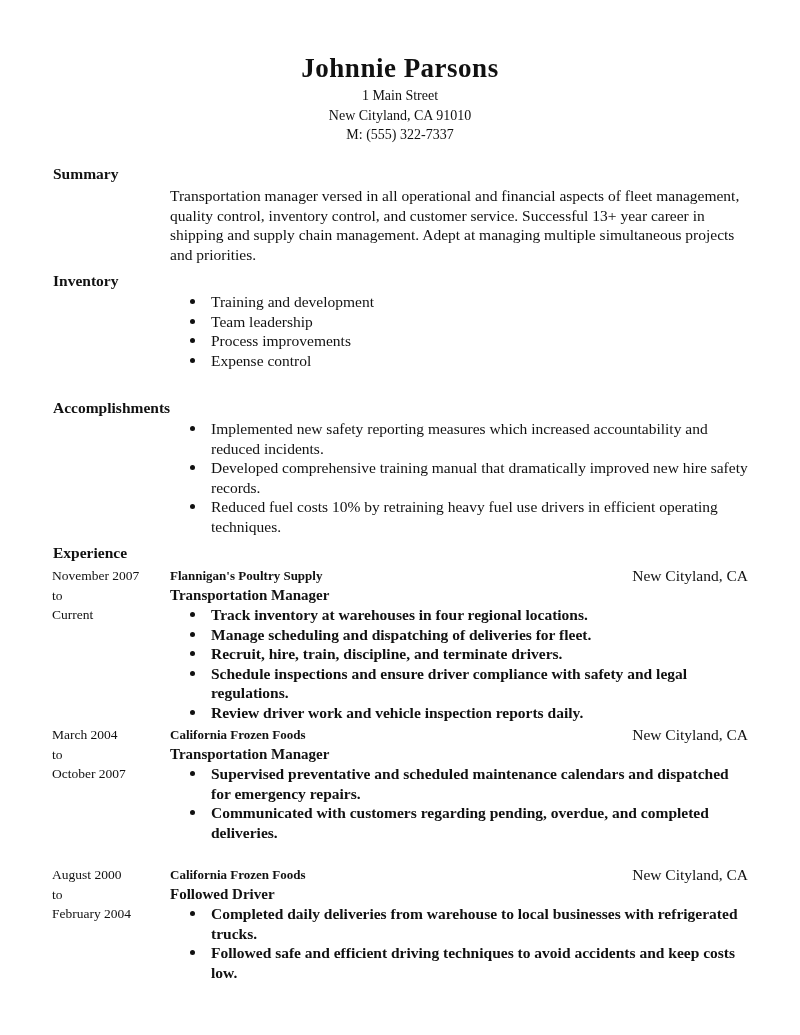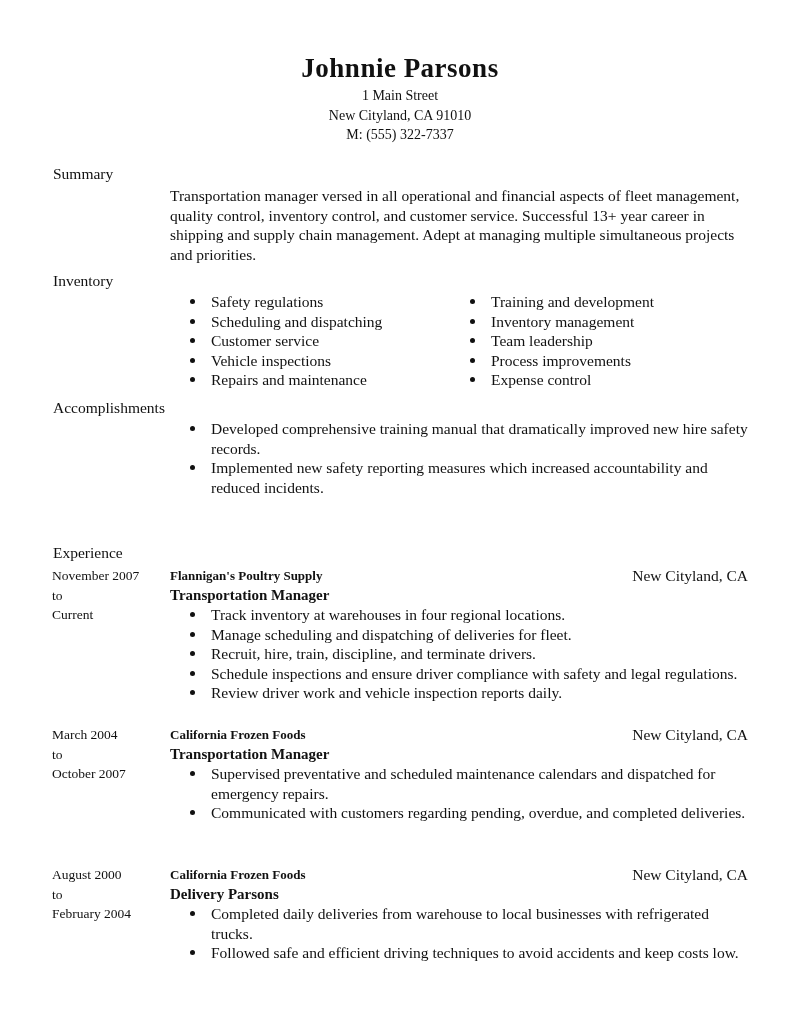--- a/index.html
+++ b/index.html
@@ -9,21 +9,21 @@
       color: #111111;
     }
     .page { position: absolute; left: 0; top: 0; width: 800px; height: 841px; border-radius: 30px; }
 
     .header { position: absolute; left: 0; top: 50px; width: 800px; text-align: center; }
     .name { font-size: 27px; font-weight: bold; letter-spacing: 0.5px; line-height: 36px; margin: 0; }
     .contact-line { font-size: 14px; line-height: 19.5px; }
 
     .section-title {
       position: absolute; left: 53px;
-      font-size: 15.5px; font-weight: normal; line-height: 20px;
+      font-size: 15.5px; font-weight: bold; line-height: 20px;
     }
     .body-text { font-size: 15.5px; line-height: 19.5px; }
 
     .summary-text { position: absolute; left: 170px; top: 186px; width: 580px; }
 
     .highlights { position: absolute; left: 190px; top: 292px; width: 560px; display: flex; }
     .hl-col { width: 285px; list-style: none; margin: 0; padding: 0; }
     .bullet-list { list-style: none; margin: 0; padding: 0; }
     .bullet-list li { position: relative; padding-left: 21px; }
     .bullet-list li::before {
@@ -32,59 +32,52 @@
     }
 
     .accomplishments { position: absolute; left: 190px; top: 419px; width: 560px; }
 
     .job { position: absolute; left: 0; width: 800px; }
     .job-dates { position: absolute; left: 52px; width: 108px; font-size: 13.5px; line-height: 19.5px; }
     .job-body { position: absolute; left: 170px; width: 578px; }
     .job-company { font-weight: bold; font-size: 13px; line-height: 19.5px; }
     .job-title { font-weight: bold; font-size: 15px; line-height: 19.5px; }
     .job-location { position: absolute; right: 0; top: 0; font-size: 15.5px; line-height: 19.5px; }
-    .job-duties { margin-left: 20px; width: 560px; }
+    .job-duties { margin-left: 20px; width: 560px; font-weight: bold; }
   </style>
 </head>
 <body>
 
 <div class="page">
 
   <div class="header">
     <div class="name">Johnnie Parsons</div>
     <div class="contact-line">1 Main Street</div>
     <div class="contact-line">New Cityland, CA 91010</div>
     <div class="contact-line">M: (555) 322-7337</div>
   </div>
 
   <div class="section-title" style="top:164px;">Summary</div>
   <div class="summary-text body-text">Transportation manager versed in all operational and financial aspects of fleet management, quality control, inventory control, and customer service. Successful 13+ year career in shipping and supply chain management. Adept at managing multiple simultaneous projects and priorities.</div>
 
   <div class="section-title" style="top:271px;">Inventory</div>
   <div class="highlights body-text">
     <ul class="hl-col bullet-list">
-      <li>Safety regulations</li>
-      <li>Scheduling and dispatching</li>
-      <li>Customer service</li>
-      <li>Vehicle inspections</li>
-      <li>Repairs and maintenance</li>
-    </ul>
-    <ul class="hl-col bullet-list">
       <li>Training and development</li>
-      <li>Inventory management</li>
       <li>Team leadership</li>
       <li>Process improvements</li>
       <li>Expense control</li>
     </ul>
   </div>
 
   <div class="section-title" style="top:398px;">Accomplishments</div>
   <ul class="accomplishments bullet-list body-text">
+    <li>Implemented new safety reporting measures which increased accountability and reduced incidents.</li>
     <li>Developed comprehensive training manual that dramatically improved new hire safety records.</li>
-    <li>Implemented new safety reporting measures which increased accountability and reduced incidents.</li>
+    <li>Reduced fuel costs 10% by retraining heavy fuel use drivers in efficient operating techniques.</li>
   </ul>
 
   <div class="section-title" style="top:543px;">Experience</div>
 
   <div class="job" style="top:566px;">
     <div class="job-dates">
       <div>November 2007</div>
       <div>to</div>
       <div>Current</div>
     </div>
@@ -121,21 +114,21 @@
 
   <div class="job" style="top:865px;">
     <div class="job-dates">
       <div>August 2000</div>
       <div>to</div>
       <div>February 2004</div>
     </div>
     <div class="job-body">
       <div class="job-company">California Frozen Foods</div>
       <div class="job-location">New Cityland, CA</div>
-      <div class="job-title">Delivery Parsons</div>
+      <div class="job-title">Followed Driver</div>
       <ul class="job-duties bullet-list body-text">
         <li>Completed daily deliveries from warehouse to local businesses with refrigerated trucks.</li>
         <li>Followed safe and efficient driving techniques to avoid accidents and keep costs low.</li>
       </ul>
     </div>
   </div>
 
 </div>
 
 </body></html>

